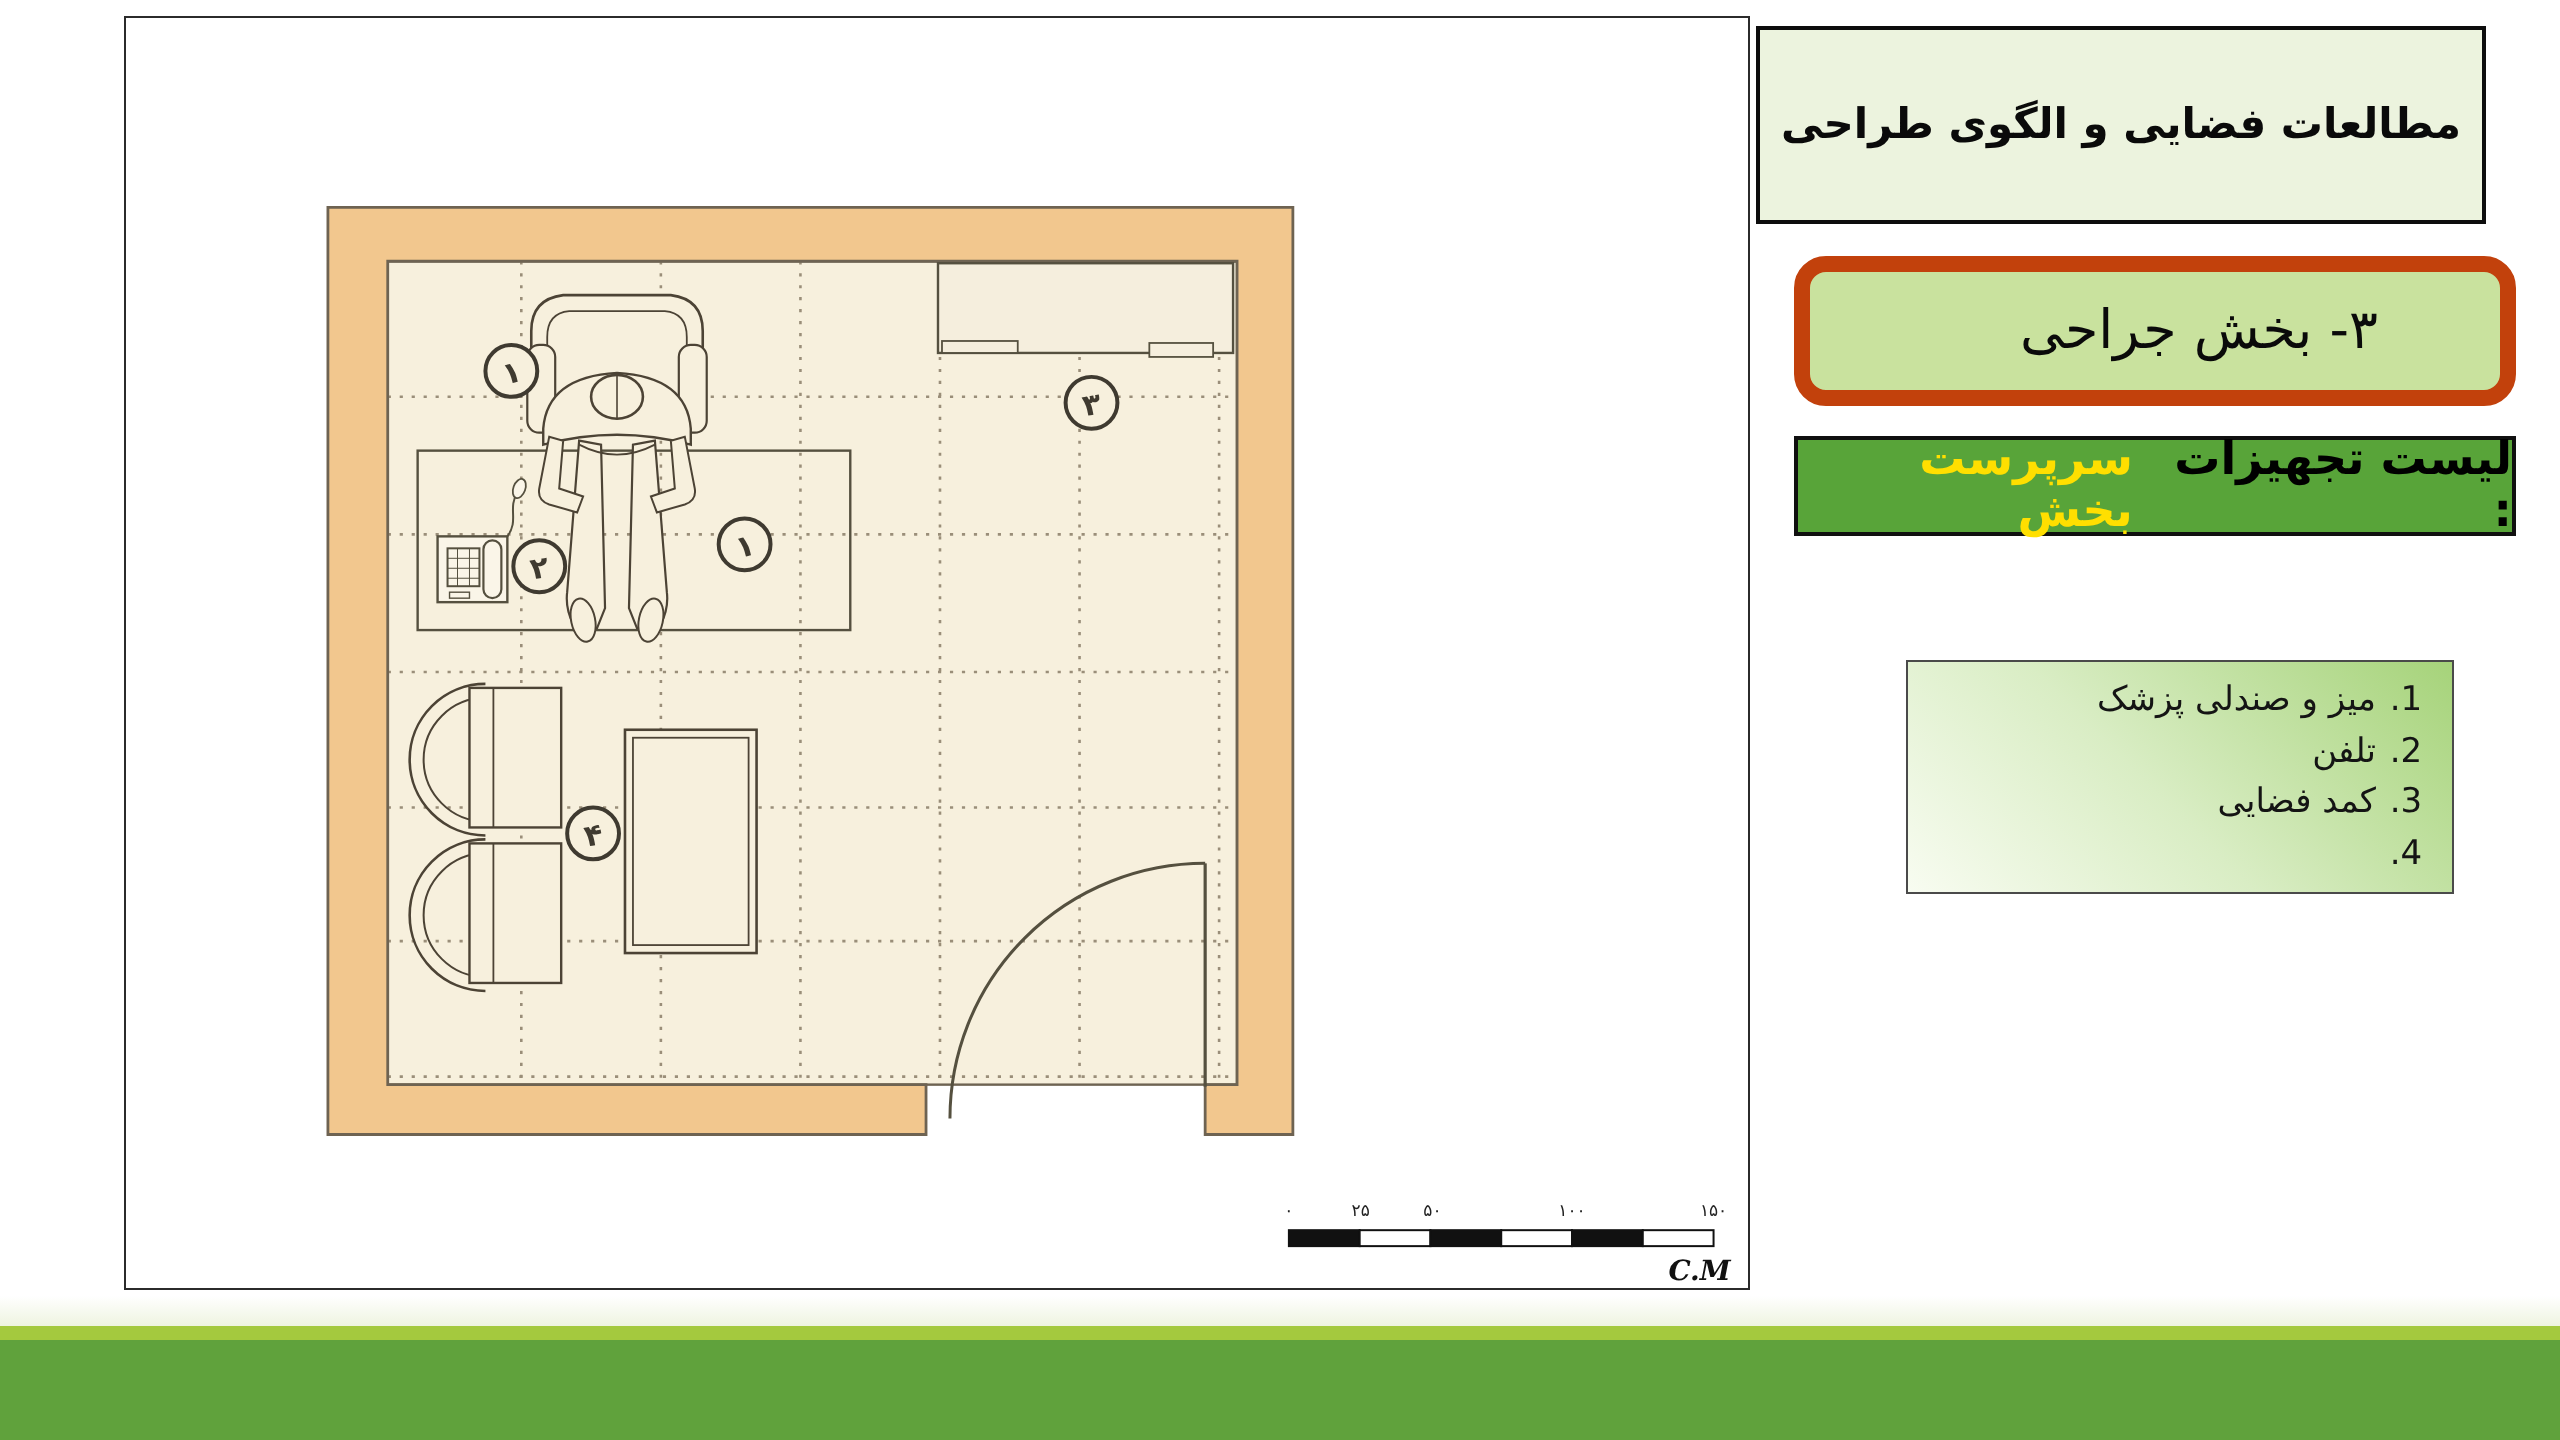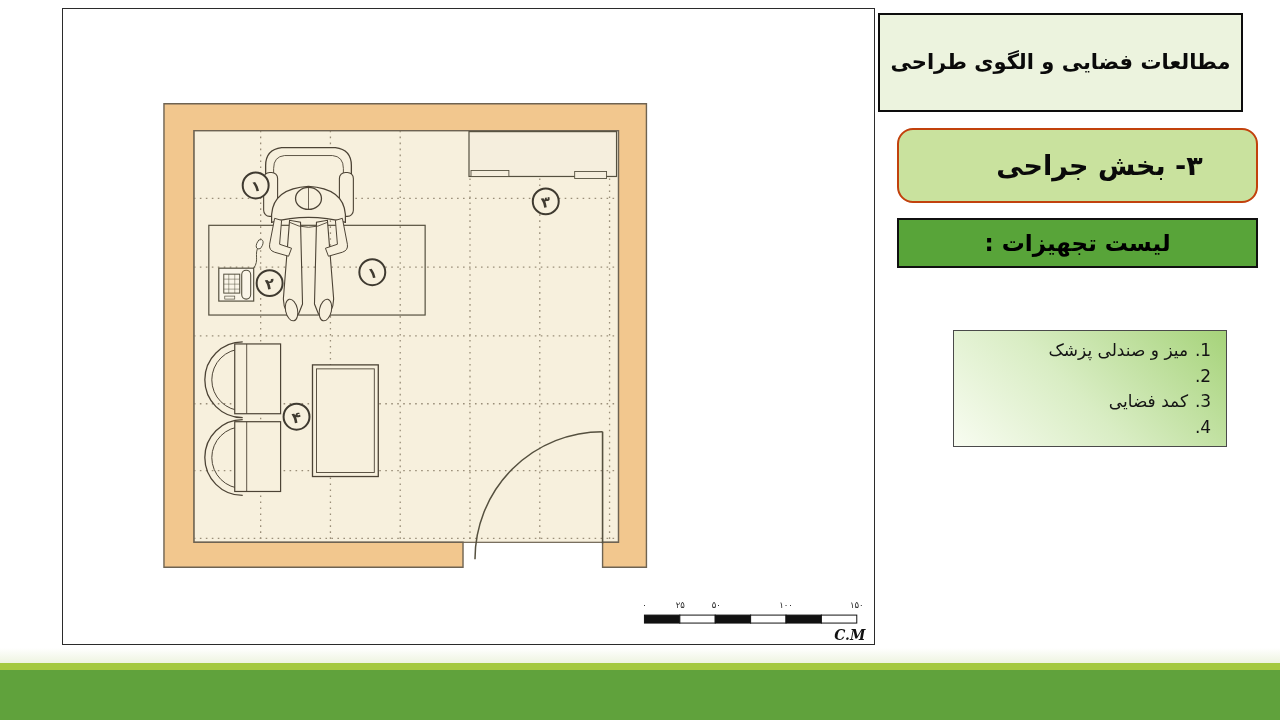--- a/index.html
+++ b/index.html
@@ -10,23 +10,23 @@
   .plan-panel{position:absolute;left:62px;top:8px;width:813px;height:637px;
     background:#ffffff;border:1px solid #2b2b2b;box-sizing:border-box;}
   .plan-panel svg{position:absolute;left:0;top:0;width:100%;height:100%;}
 
   
   .title-box{position:absolute;left:878px;top:13px;width:365px;height:99px;
     background:#ecf3de;border:2px solid #0d0d0d;box-sizing:border-box;
     display:flex;flex-direction:column;justify-content:center;align-items:center;
     direction:rtl;text-align:center;font-weight:bold;font-size:21px;line-height:1.95;color:#0a0a0a;}
   .section-box{position:absolute;left:897px;top:128px;width:361px;height:75px;
-    background:#c9e29e;border:2px solid #c2410c;border-radius:16px;box-sizing:border-box;
+    background:#c9e29e;border:8px solid #c2410c;border-radius:16px;box-sizing:border-box;
     display:flex;justify-content:center;align-items:center;
-    direction:rtl;font-weight:bold;font-size:27px;color:#0a0a0a;padding-left:44px;}
+    direction:rtl;font-weight:normal;font-size:27px;color:#0a0a0a;padding-left:44px;}
   .equip-bar{position:absolute;left:897px;top:218px;width:361px;height:50px;
     background:#58a439;border:2px solid #101010;box-sizing:border-box;
     display:flex;justify-content:center;align-items:center;gap:9px;
     direction:rtl;font-weight:bold;font-size:23px;}
   .equip-bar .prefix{color:#000000;}
   .equip-bar .room{color:#ffdf00;}
 
   .list-box{position:absolute;left:953px;top:330px;width:274px;height:117px;
     border:1px solid #4a4a4a;box-sizing:border-box;
     background:linear-gradient(225deg,#a6d37a 0%,#d9edc4 55%,#f8fcf1 100%);
@@ -177,29 +177,31 @@
   <div class="title-box">
     <div>مطالعات فضایی و الگوی طراحی</div>
   </div>
 
   <div class="section-box">
     <span>۳- بخش جراحی</span>
   </div>
 
   <div class="equip-bar">
     <span class="prefix">لیست تجهیزات :</span>
+    <span class="room">سرپرست بخش</span>
   </div>
 
   <div class="list-box">
     <div class="list-row">
       <span class="num">1.</span>
       <span class="txt">میز و صندلی پزشک</span>
     </div>
     <div class="list-row">
       <span class="num">2.</span>
+      <span class="txt">تلفن</span>
     </div>
     <div class="list-row">
       <span class="num">3.</span>
       <span class="txt">کمد فضایی</span>
     </div>
     <div class="list-row">
       <span class="num">4.</span>
     </div>
   </div>
 

